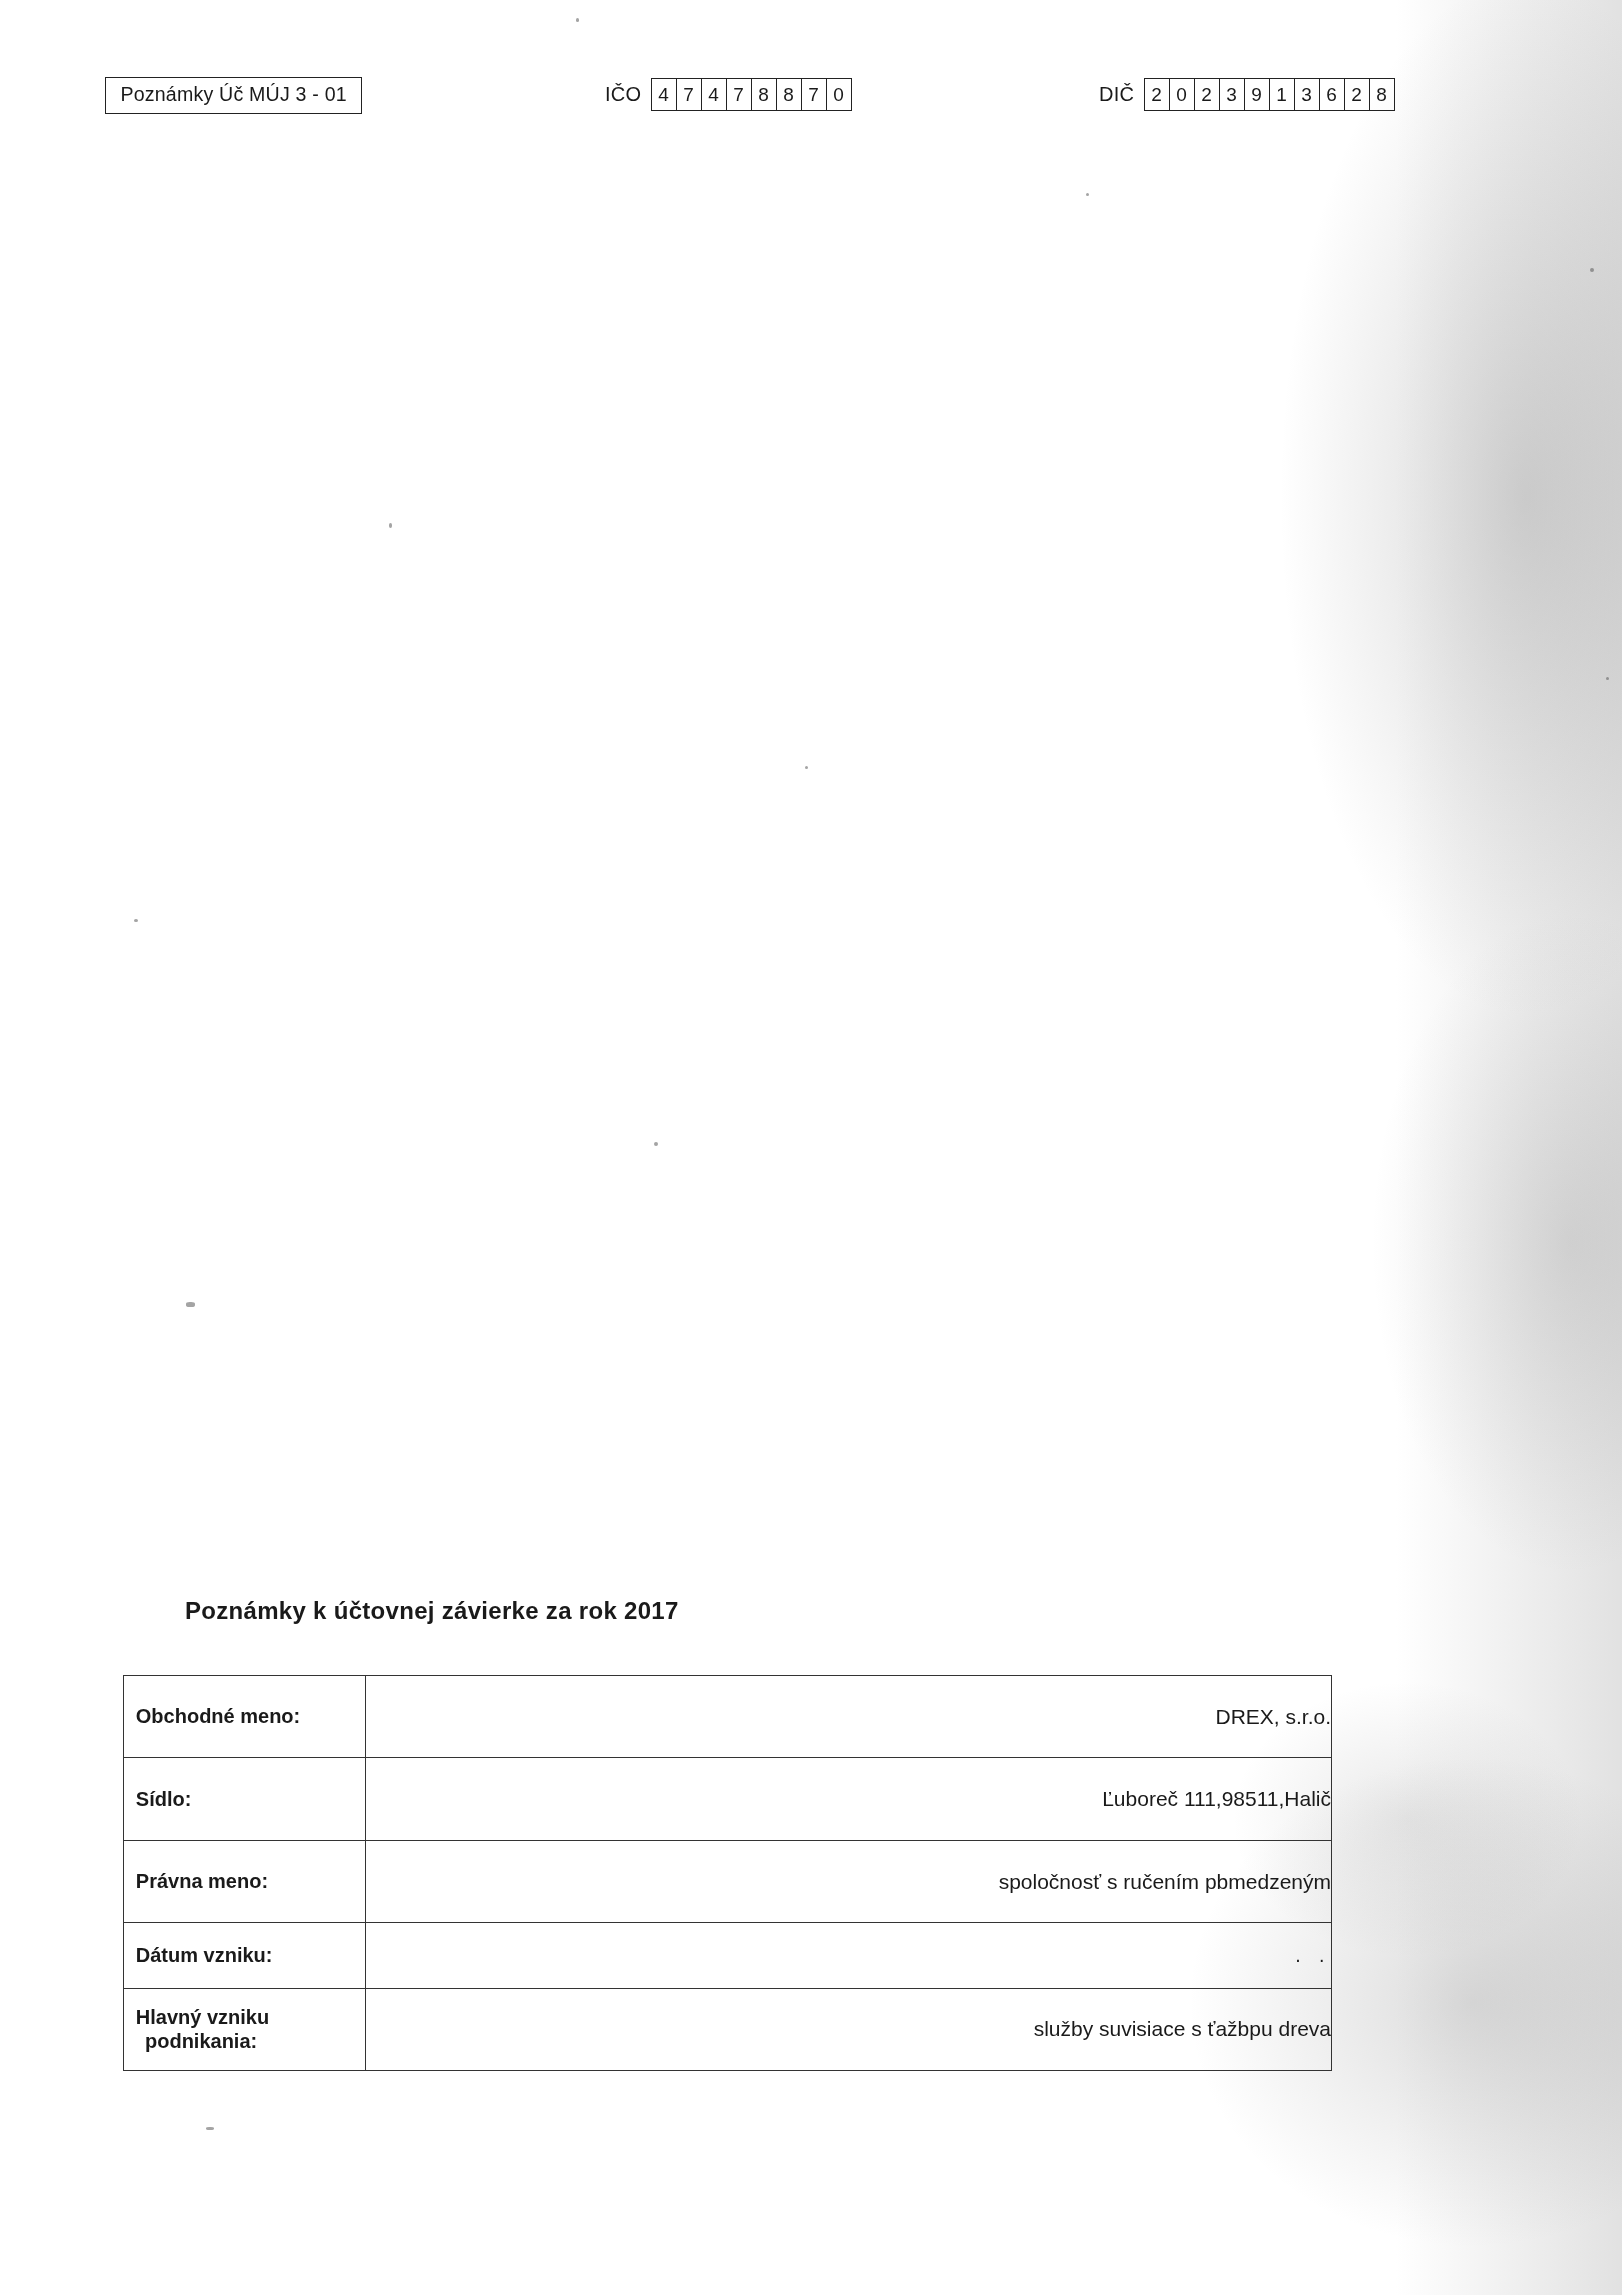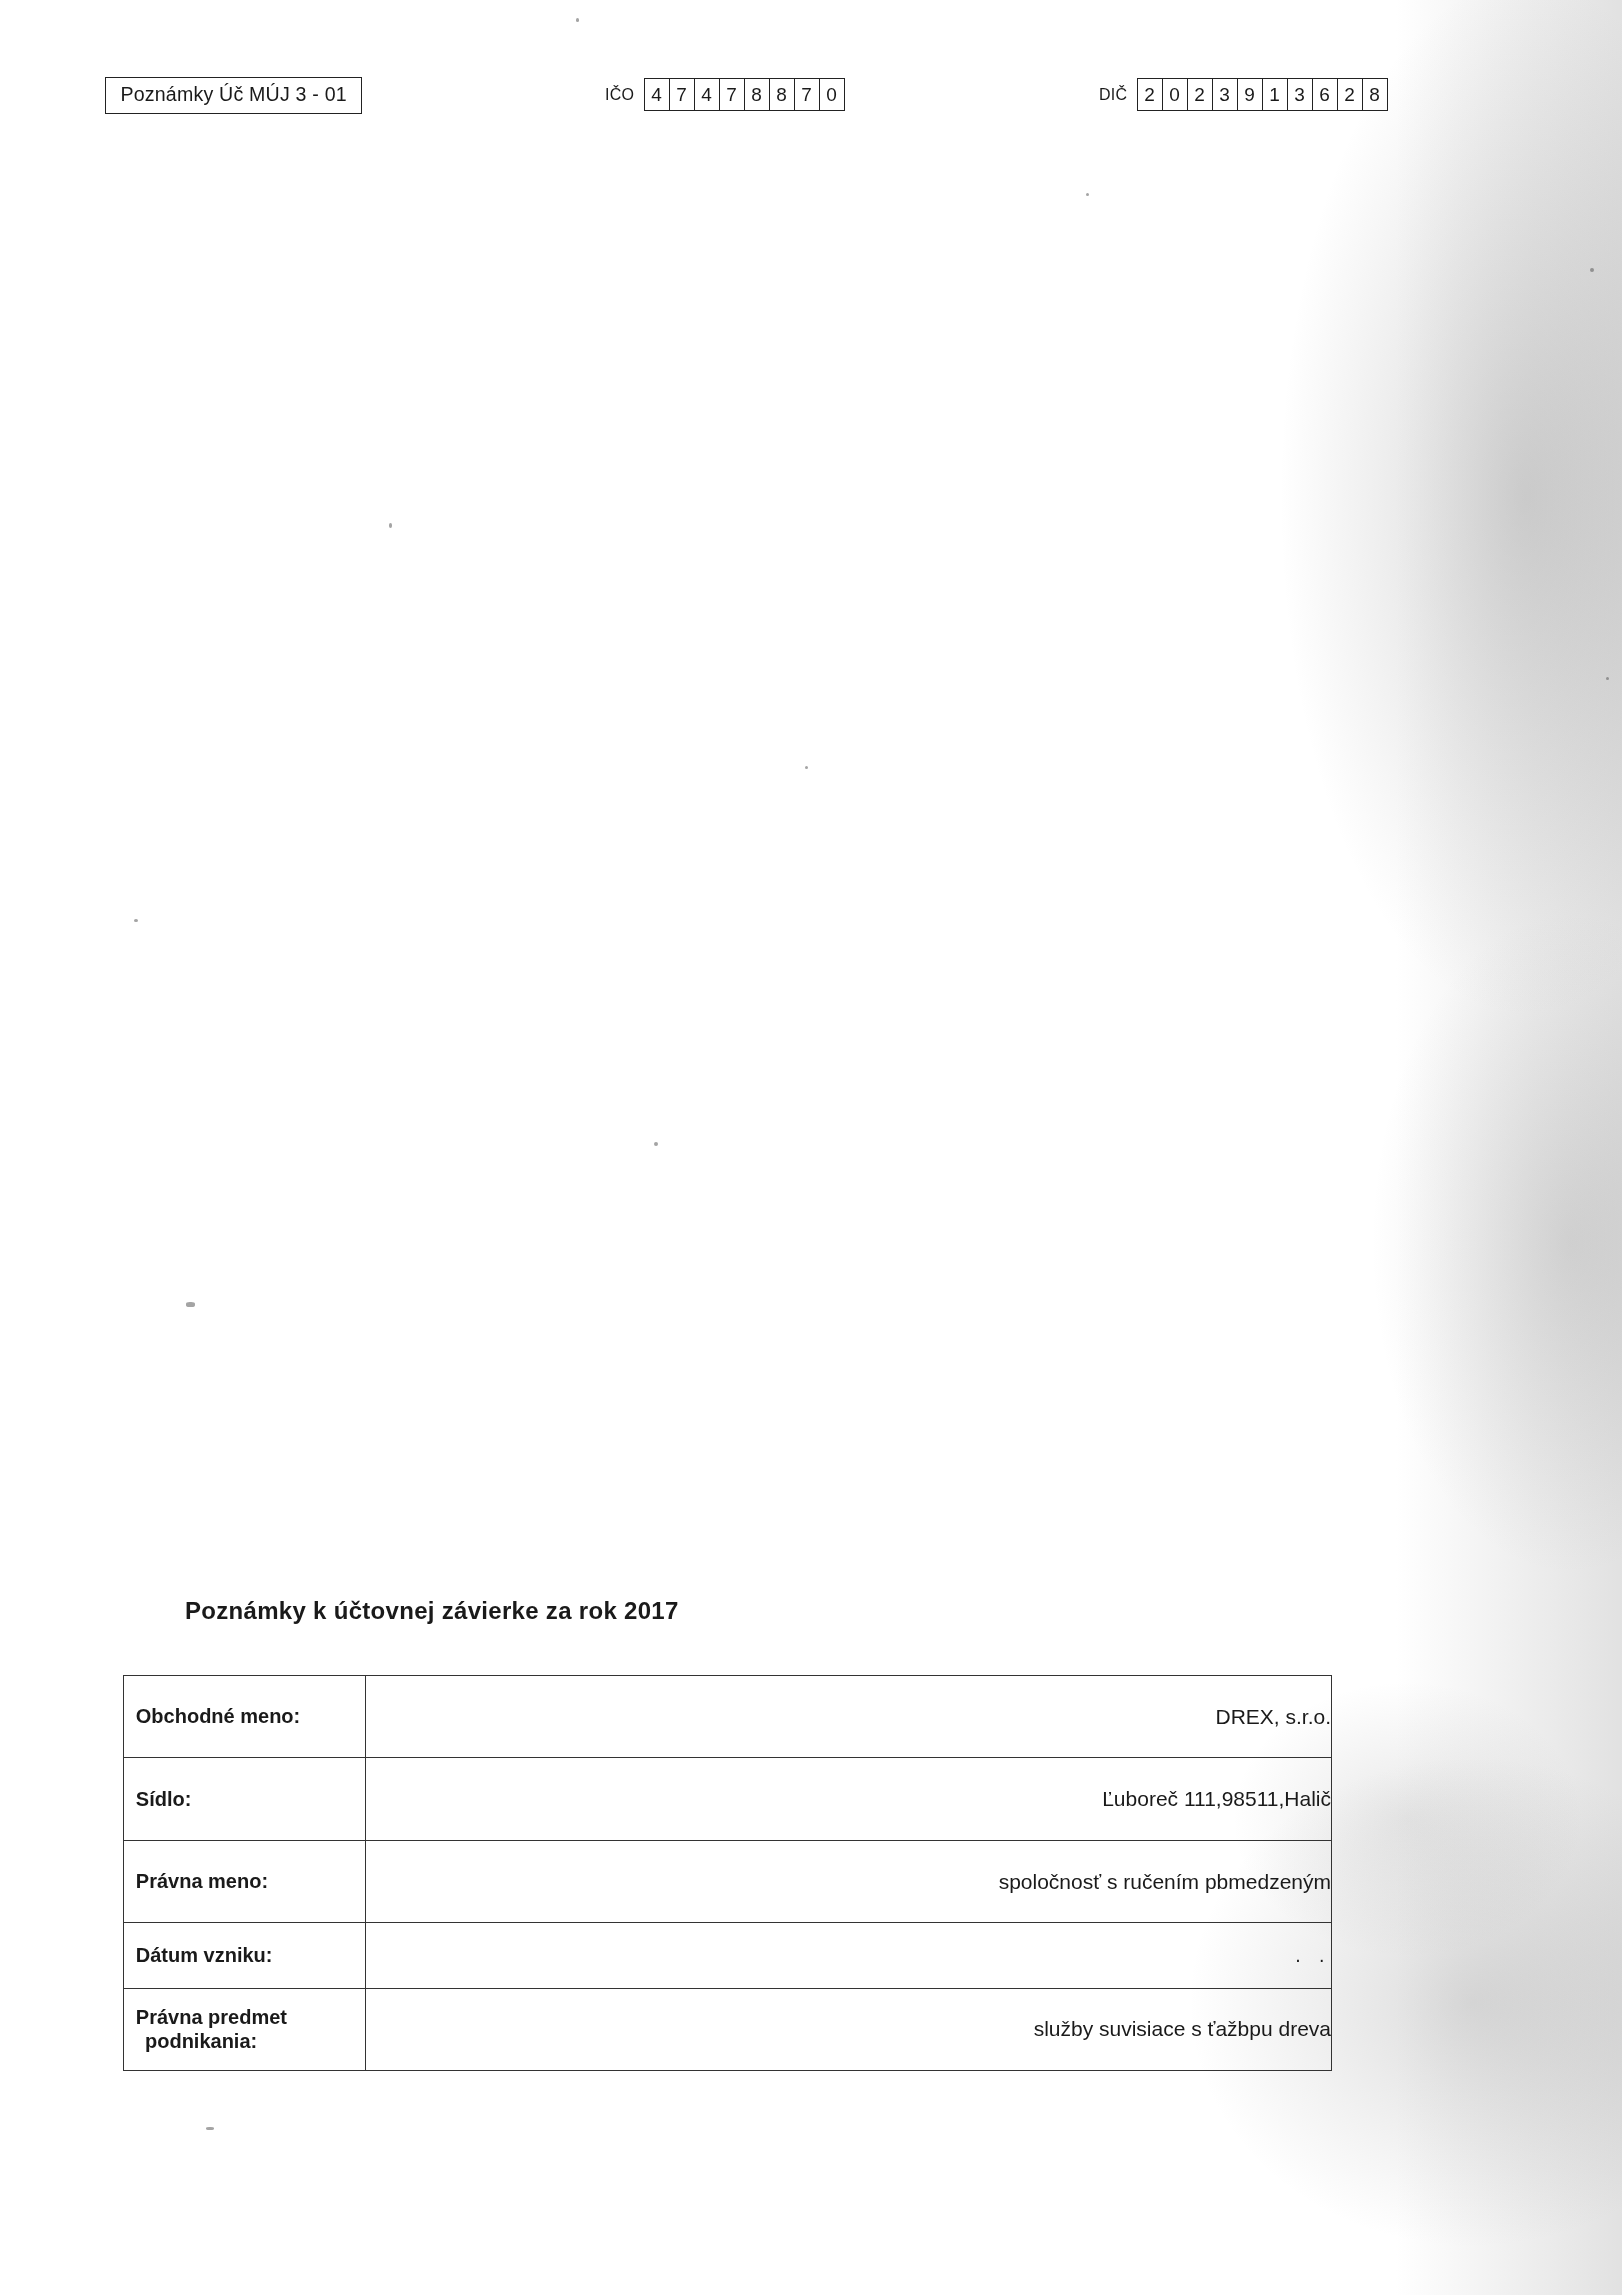--- a/index.html
+++ b/index.html
@@ -56,21 +56,21 @@
   .id-group {
     position: absolute;
     display: flex;
     align-items: center;
     gap: 9.2px;
     top: 1.3px;
   }
   .id-group.ico { left: 605px; }
   .id-group.dic { left: 1099px; }
   .id-label {
-    font-size: 16px;
+    font-size: 20px;
     letter-spacing: 0.3px;
   }
   .digit-boxes {
     display: flex;
     border: 1.3px solid #222;
   }
   .digit-boxes .cell {
     width: 24px;
     height: 31px;
     border-right: 1.3px solid #222;
@@ -203,20 +203,20 @@
       <td class="value">spoločnosť s ručením pbmedzeným</td>
     </tr>
     <tr class="row-short">
       <td class="label">Dátum vzniku:</td>
       <td class="value">
         <span class="value-dots">.  .</span>
       </td>
     </tr>
     <tr class="row-two">
       <td class="label">
-        <span>Právna predmet</span>
+        <span>Hlavný vzniku</span>
         <span class="label-indent2">podnikania:</span>
       </td>
       <td class="value">služby suvisiace s ťažbpu dreva</td>
     </tr>
   </tbody>
 </table>
 
 
 </body></html>

